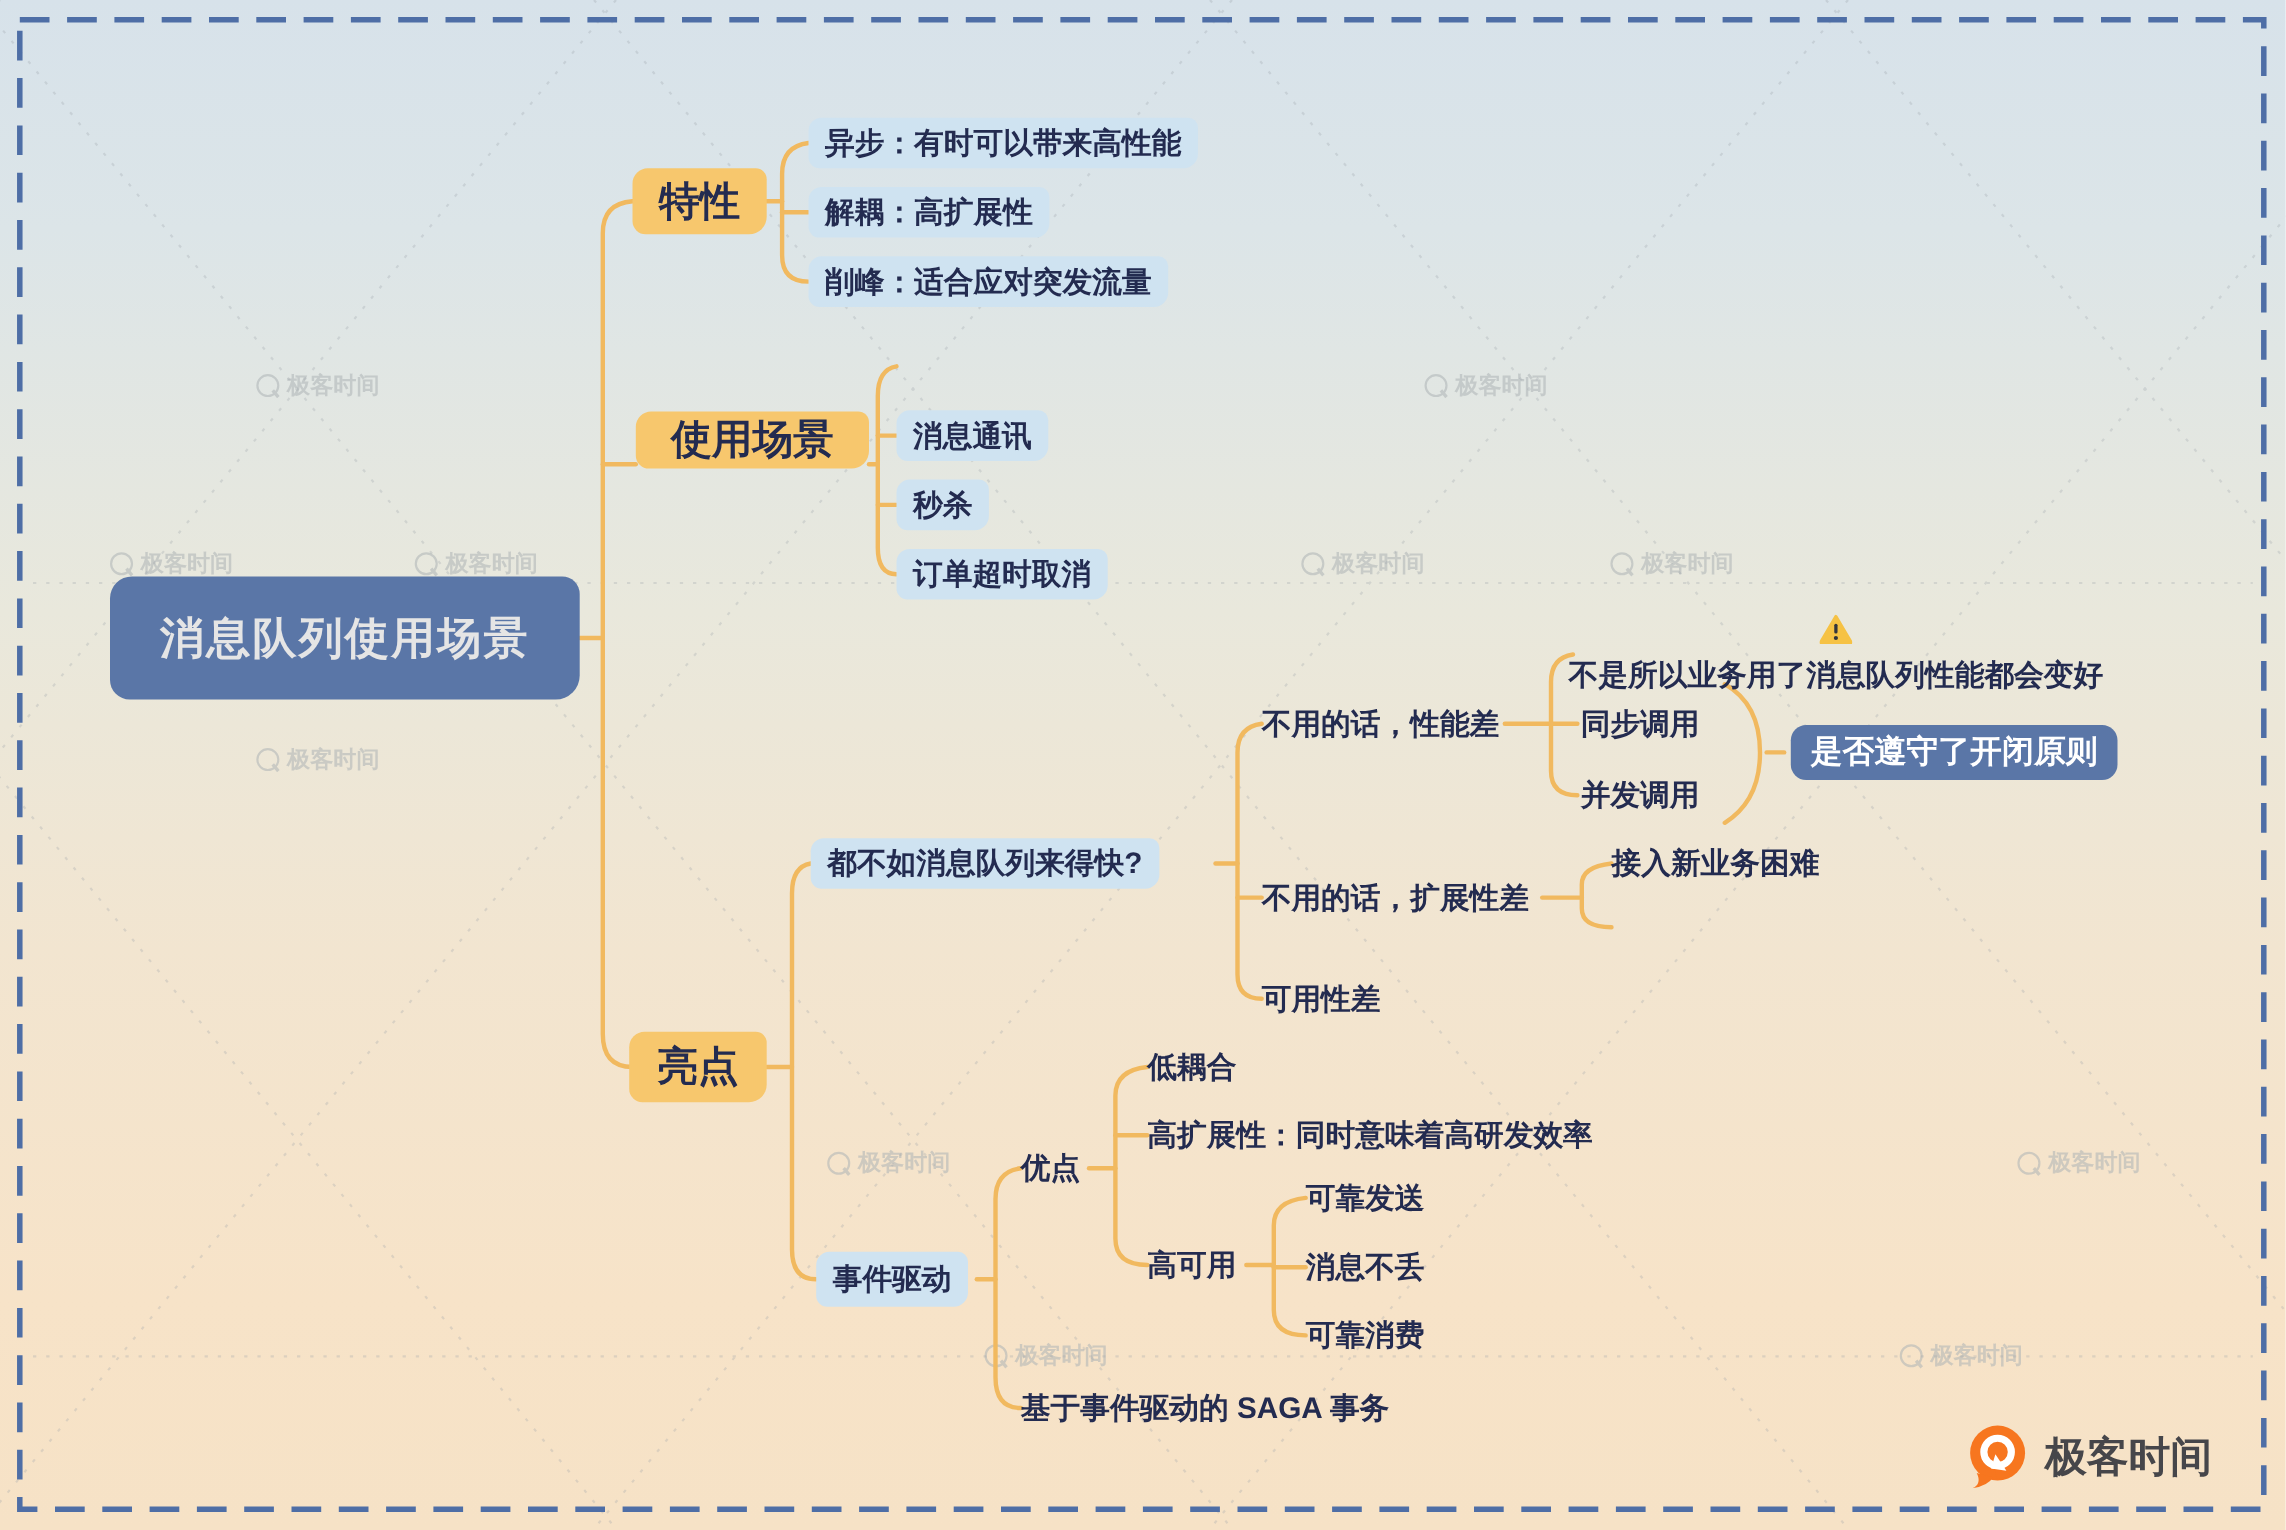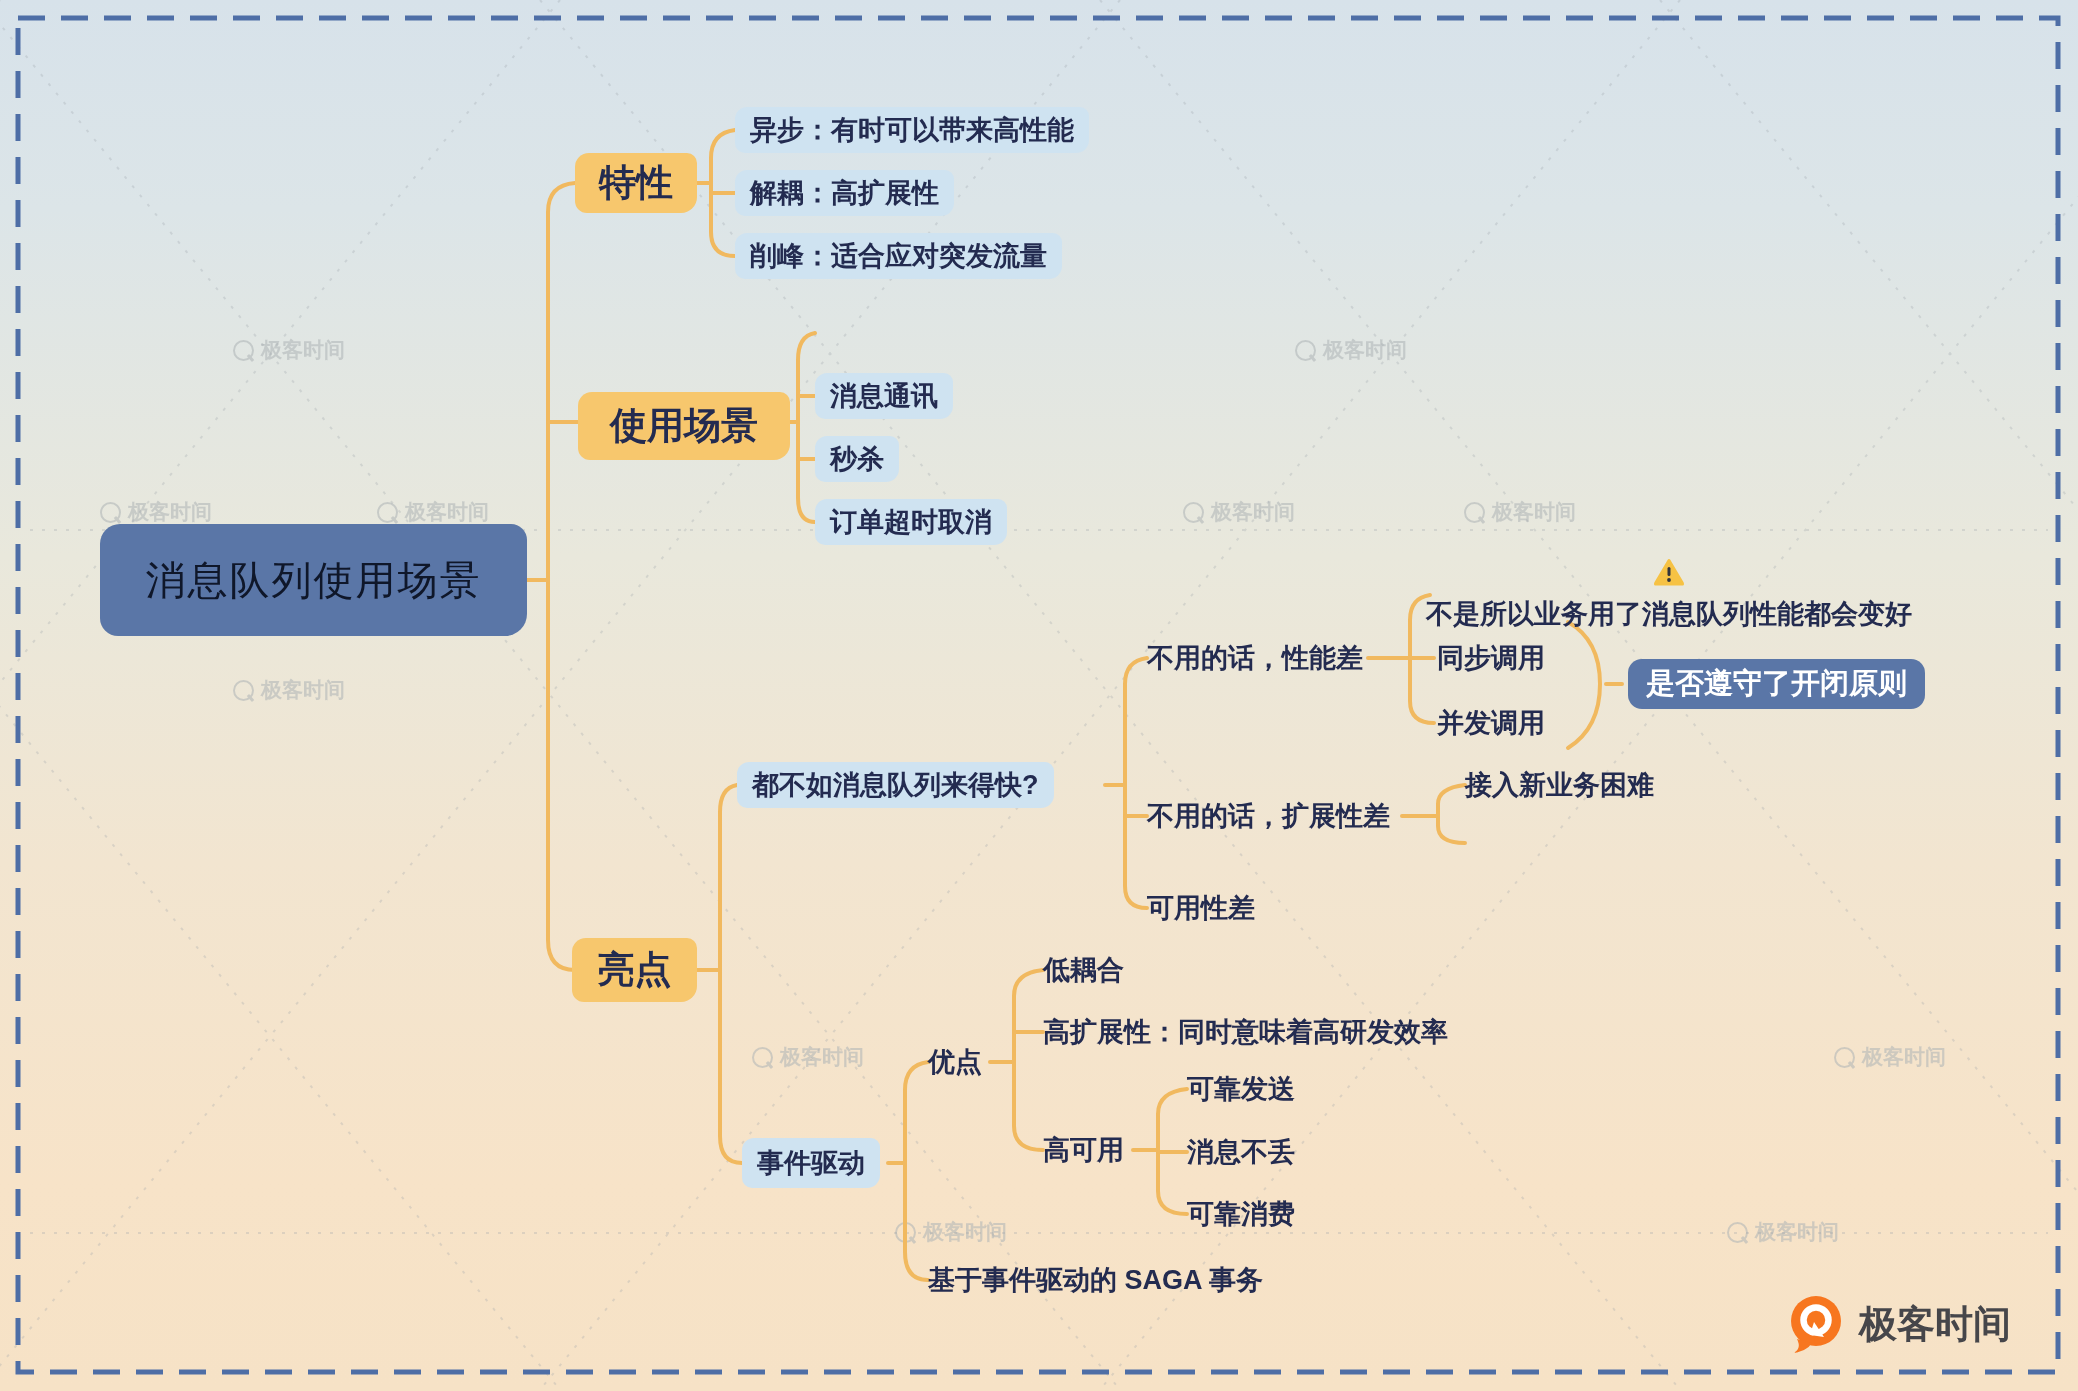--- a/index.html
+++ b/index.html
@@ -23,21 +23,21 @@
   .wm-ic::after{
     content:"";position:absolute;width:3px;height:8px;background:currentColor;
     right:0px;bottom:-3px;transform:rotate(-40deg);
   }
   .node{
     position:absolute;z-index:2;display:flex;align-items:center;justify-content:center;
     white-space:nowrap;box-sizing:border-box;color:#232b50;
     transform:translateY(-50%);
   }
   .root{
-    background:#5a76a7;color:#0f172a;font-size:40px;font-weight:normal;
+    background:#5a76a7;color:#e5e5e5;font-size:40px;font-weight:bold;
     border-radius:20px 16px 22px 18px;letter-spacing:2px;
   }
   .topic{
     background:#f7c76d;font-size:37px;font-weight:bold;
     border-radius:14px 10px 16px 12px;
   }
   .sub{
     background:#cfe3f1;font-size:27px;font-weight:600;
     border-radius:12px 9px 13px 10px;padding:0 15px;height:46px;
   }
@@ -152,21 +152,21 @@
       <path d="M1187,1089 Q1158,1092 1158,1114 V1191 Q1158,1214 1187,1214"></path>
       <path d="M1158,1152 H1187"></path>
     </g>
 
     <rect x="18" y="18" width="2040" height="1354" fill="none" stroke="#4e6ea6" stroke-width="5" stroke-dasharray="27 16"></rect>
   </svg>
 
   <div class="node root" style="left:100px;top:580px;width:427px;height:112px">消息队列使用场景</div>
 
   <div class="node topic" style="left:575px;top:183px;width:122px;height:60px">特性</div>
-  <div class="node topic" style="left:578px;top:426px;width:212px;height:68px">使用场景</div>
+  <div class="node topic" style="left:578px;top:400px;width:212px;height:52px">使用场景</div>
   <div class="node topic" style="left:572px;top:970px;width:125px;height:64px">亮点</div>
 
   <div class="node sub" style="left:735px;top:130px">异步：有时可以带来高性能</div>
   <div class="node sub" style="left:735px;top:193px">解耦：高扩展性</div>
   <div class="node sub" style="left:735px;top:256px">削峰：适合应对突发流量</div>
 
   <div class="node sub" style="left:815px;top:396px">消息通讯</div>
   <div class="node sub" style="left:815px;top:459px">秒杀</div>
   <div class="node sub" style="left:815px;top:522px">订单超时取消</div>
 

